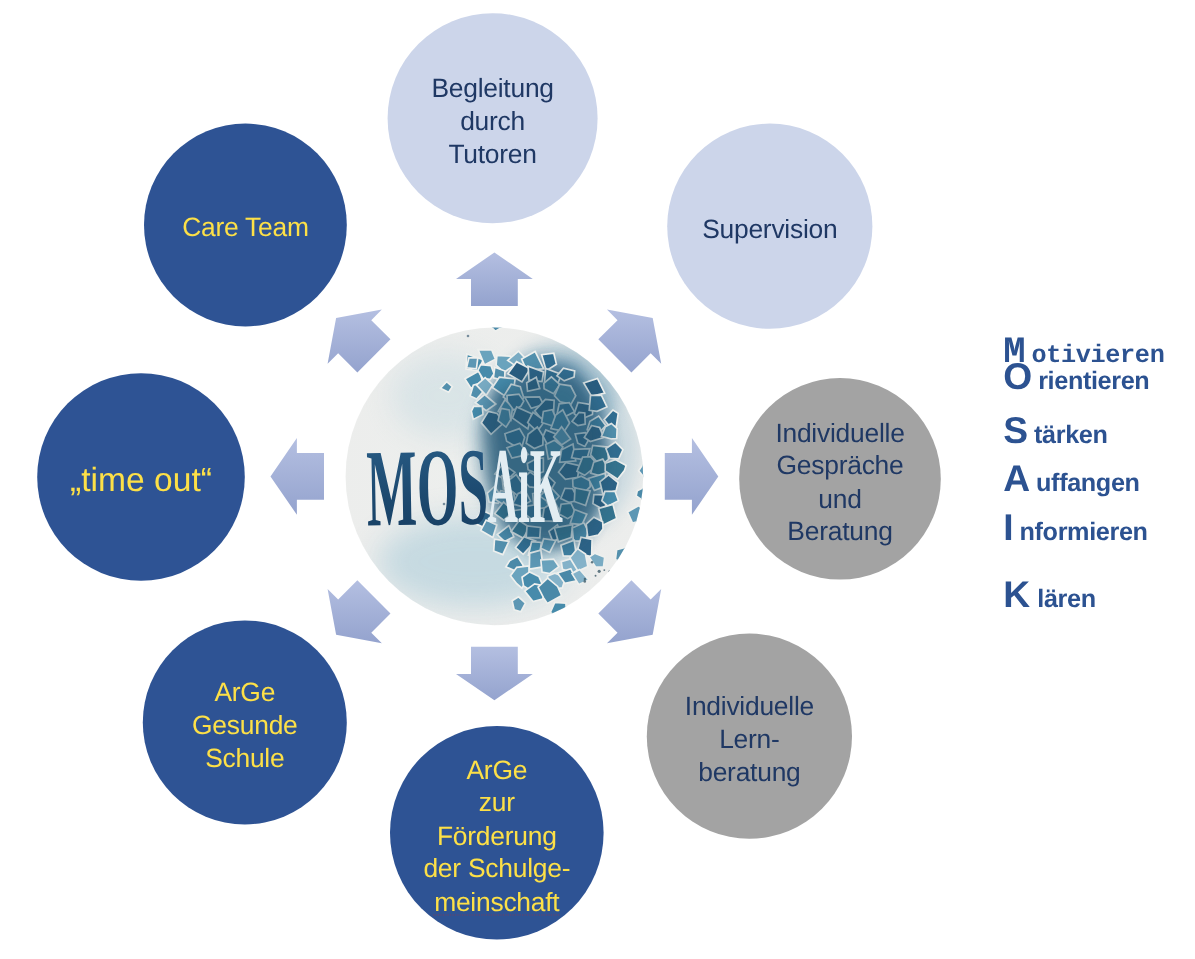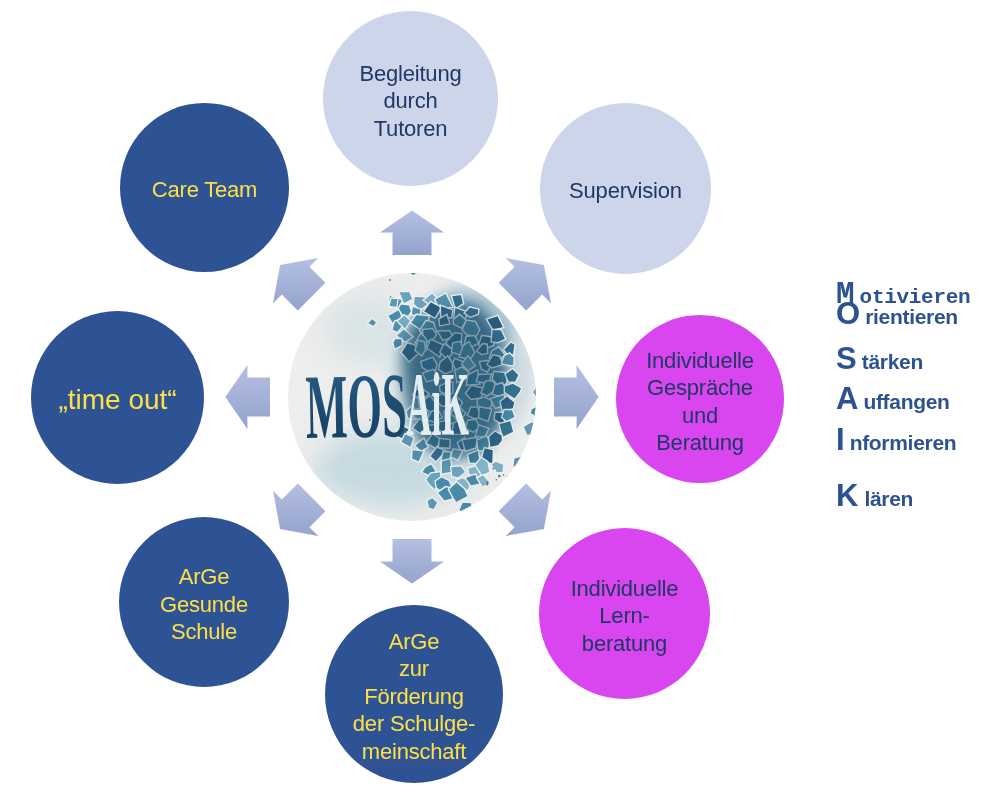--- a/index.html
+++ b/index.html
@@ -3,21 +3,21 @@
 <meta charset="utf-8">
 <title>MOSAIK</title>
 <style>
   html,body { margin:0; padding:0; }
   body { width:996px; height:799px; position:relative; background:#ffffff; overflow:hidden;
          font-family:"Liberation Sans", sans-serif; }
   .bubble>div { position:relative; top:2.5px; }
   .bubble { position:absolute; border-radius:50%; display:flex; align-items:center; justify-content:center;
              text-align:center; font-size:22px; line-height:27.5px; letter-spacing:-0.2px; color:#1f3864; }
   .light { background:#ccd5ea; }
-  .mid   { background:#d946ef; }
+  .mid   { background:#a3a3a3; }
   .dark  { background:#2e5394; color:#fde047; }
   #svg0 { position:absolute; left:0; top:0; }
   .acro { position:absolute; left:836px; white-space:nowrap; color:#2c5291; font-weight:bold; }
   .acro b { font-size:31px; }
   .acro span { font-size:21px; letter-spacing:-0.3px; }
 </style>
 </head>
 <body>
 <svg id="svg0" width="996" height="799" viewBox="0 0 996 799">
   <defs>
@@ -213,21 +213,21 @@
           <text x="306" y="437" font-size="92" fill="url(#mg)" textLength="101" lengthAdjust="spacingAndGlyphs" transform="rotate(-1 360 430)">MOS</text>
         <text x="406" y="435" font-size="90" fill="#e2edf2" textLength="63" lengthAdjust="spacingAndGlyphs">AiK</text>
       </g>
     </g>
   </g>
 </svg>
 
 <div class="bubble light" style="left:323px; top:11px;  width:175px; height:175px;">
     <div>Begleitung<br>durch<br>Tutoren</div>
   </div>
-<div class="bubble light" style="left:540px; top:103px; width:171px; height:171px;">
+<div class="bubble light" style="left:556px; top:103px; width:171px; height:171px;">
     <div>Supervision</div>
   </div>
 <div class="bubble dark" style="left:120px; top:103px; width:169px; height:169px;">
     <div>Care Team</div>
   </div>
 <div class="bubble mid" style="left:616px; top:315px; width:168px; height:168px;">
     <div>Individuelle<br>Gespräche<br>und<br>Beratung</div>
   </div>
 <div class="bubble dark" style="left:31px;  top:311px; width:173px; height:173px;">
     <div style="font-size:28px; letter-spacing:0;">„time out“</div>

